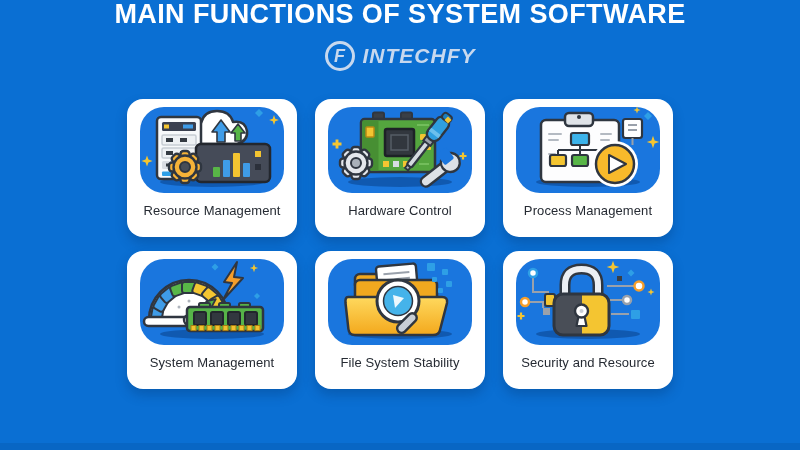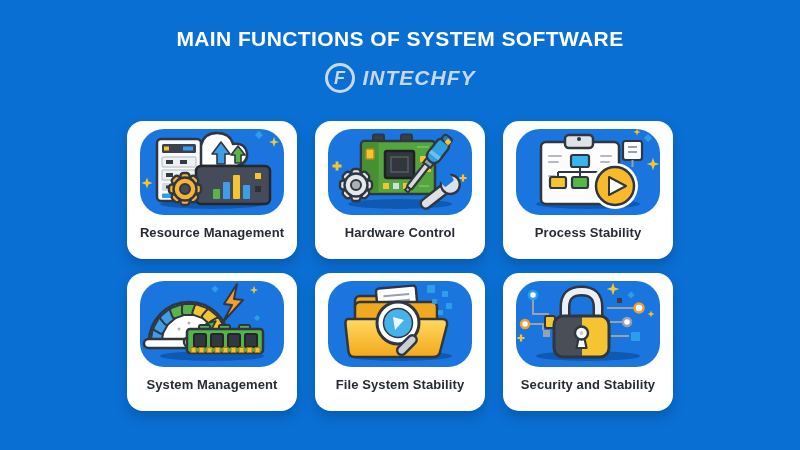--- a/index.html
+++ b/index.html
@@ -11,24 +11,23 @@
   .poster {
     position: relative;
     width: 800px; height: 450px;
     background: var(--background, #0a6fd3);
   }
   .poster::after {
     content: ""; position: absolute; left: 0; right: 0; bottom: 0; height: 7px;
     background: rgba(0, 30, 70, 0.10);
   }
   .page-title {
-    margin-top: 28px;
     text-align: center;
     color: var(--title-color, #ffffff);
-    font-size: 21px;
+    font-size: 27px;
     font-weight: 700;
     letter-spacing: 0.4px;
     line-height: 1.05;
   }
   .logo {
     margin-top: 13px;
     display: flex; align-items: center; justify-content: center; gap: 8px;
     color: var(--logo-color, #c7d8ee);
   }
   .logo-mark {
@@ -55,21 +54,21 @@
     border-radius: 16px;
     box-shadow: 0 6px 12px rgba(3, 42, 94, 0.28);
     padding: 5px 6px 0 6px;
     display: flex; flex-direction: column; align-items: center;
   }
   .icon-wrap { width: 158px; height: 95px; }
   .icon-wrap svg { display: block; }
   .card-label {
     margin-top: 4px;
     font-size: 13px;
-    font-weight: 700;
+    font-weight: 400;
     letter-spacing: 0.1px;
     color: var(--label-color, #262b33);
     text-align: center;
     white-space: nowrap;
   }
   .blob-bg { fill: var(--blob, #1a76de); }
   .blob-streak { fill: var(--blob-shadow, #0f55a8); opacity: 0.85; }
   .blob-fill { fill: var(--blob, #1a76de); }
   .defs-holder { position: absolute; width: 0; height: 0; }
 </style>
@@ -221,21 +220,21 @@
           <rect x="63" y="51" width="16" height="11" rx="2" fill="#58b647" stroke="#2f3640" stroke-width="2.2"></rect>
           <rect x="88" y="53" width="17" height="10" rx="5" fill="#e7eaee" stroke="#2f3640" stroke-width="2.2"></rect>
           <circle cx="106" cy="60" r="23" fill="#ffffff"></circle>
           <circle cx="106" cy="60" r="19" fill="#f8ba2b" stroke="#2f3640" stroke-width="2.5"></circle>
           <path d="M100 51 L117 60 L100 69 Z" fill="#ffffff" stroke="#2f3640" stroke-width="2" stroke-linejoin="round"></path>
           <use href="#dia" transform="translate(139,12) scale(0.8)" fill="#2e9fe6"></use>
           <use href="#sp4" transform="translate(144,38) scale(0.9)" fill="#f4c531"></use>
           <use href="#sp4" transform="translate(128,6) scale(0.5)" fill="#f4c531"></use>
         </svg>
       </div>
-      <div class="card-label">Process Stability</div>
+      <div class="card-label">Process Management</div>
     </div>
 
     <div class="card">
       <div class="icon-wrap">
         <svg width="158" height="95" viewBox="0 0 158 95">
           <rect class="blob-bg" x="7" y="3" width="144" height="86" rx="24"></rect>
           <ellipse class="blob-streak" cx="79" cy="78" rx="52" ry="5"></ellipse>
           <path d="M16 64 A40 40 0 0 1 96 64 Z" fill="#ffffff" stroke="#2f3640" stroke-width="2.5" stroke-linejoin="round"></path>
           <g transform="translate(56,64)">
             <g stroke="#2f3640" stroke-width="2">
@@ -338,17 +337,17 @@
           <rect x="45" y="38" width="55" height="41" rx="9" fill="none" stroke="#2f3640" stroke-width="3"></rect>
           <path d="M70 58 L67.5 70 H77.5 L75 58 Z" fill="#ffffff" stroke="#2f3640" stroke-width="2.2" stroke-linejoin="round"></path>
           <circle cx="72.5" cy="55" r="6.5" fill="#ffffff" stroke="#2f3640" stroke-width="2.4"></circle>
           <circle cx="72.5" cy="55" r="2" fill="#c9cfd7"></circle>
           <use href="#sp4" transform="translate(104,11) scale(0.9)" fill="#f4c531"></use>
           <use href="#dia" transform="translate(122,17) scale(0.7)" fill="#2e9fe6"></use>
           <use href="#plus" transform="translate(12,60) scale(0.7)" fill="#f4c531"></use>
           <use href="#sp4" transform="translate(142,36) scale(0.5)" fill="#f4c531"></use>
         </svg>
       </div>
-      <div class="card-label">Security and Stability</div>
+      <div class="card-label">Security and Resource</div>
     </div>
 
   </div>
 </div>
 
 </body></html>

